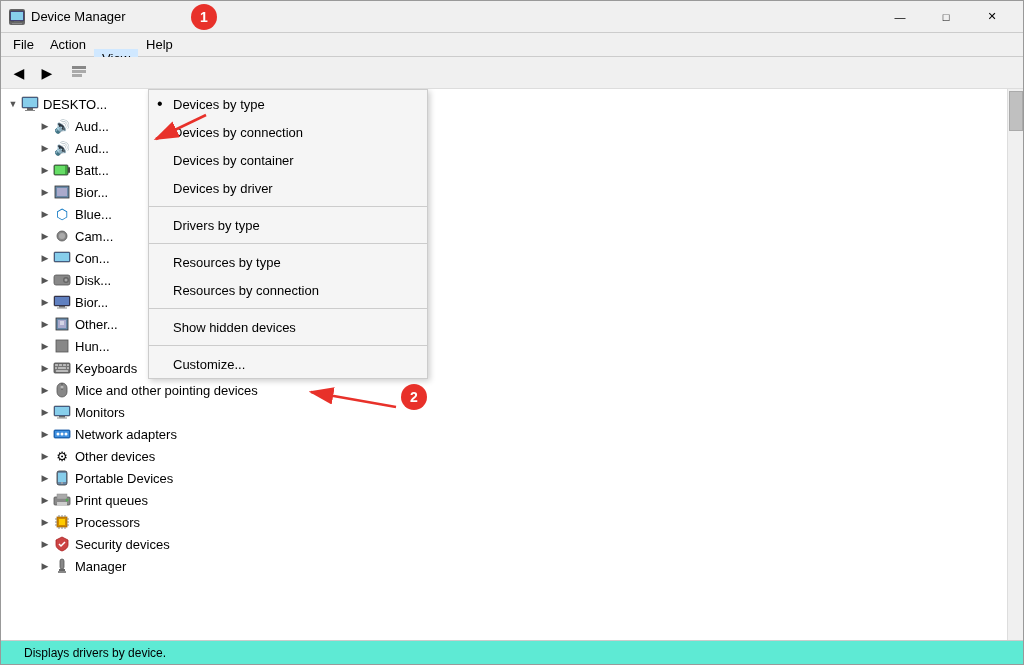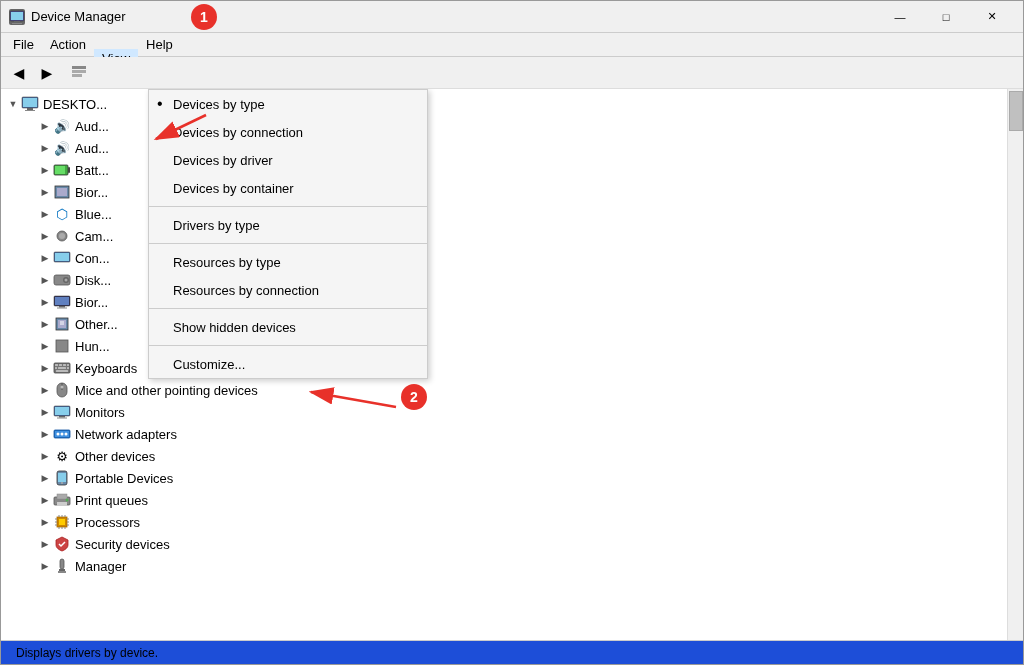--- a/index.html
+++ b/index.html
@@ -237,25 +237,25 @@
 
     .dropdown-separator {
       height: 1px;
       background: #ccc;
       margin: 4px 0;
     }
 
     
     .status-bar {
       height: 24px;
-      background: #1d4ed8;
+      background: #5eead4;
       border-top: 1px solid #ccc;
       display: flex;
       align-items: center;
-      padding: 0 15px;
+      padding: 0 23px;
       font-size: 12px;
       color: #000;
     }
 
     
     .annotation-layer {
       position: absolute;
       top: 0;
       left: 0;
       width: 100%;
@@ -556,22 +556,22 @@
 
     </div>
 
     <div class="scrollbar-area">
       <div class="scrollbar-thumb"></div>
     </div>
 
     <div class="dropdown-menu" style="top:0; left:130px;">
       <div class="dropdown-item has-bullet">Devices by type</div>
       <div class="dropdown-item">Devices by connection</div>
+      <div class="dropdown-item">Devices by container</div>
       <div class="dropdown-item">Devices by driver</div>
-      <div class="dropdown-item">Devices by container</div>
       <div class="dropdown-separator"></div>
       <div class="dropdown-item">Drivers by type</div>
       <div class="dropdown-separator"></div>
       <div class="dropdown-item">Resources by type</div>
       <div class="dropdown-item">Resources by connection</div>
       <div class="dropdown-separator"></div>
       <div class="dropdown-item">Show hidden devices</div>
       <div class="dropdown-separator"></div>
       <div class="dropdown-item">Customize...</div>
     </div>

